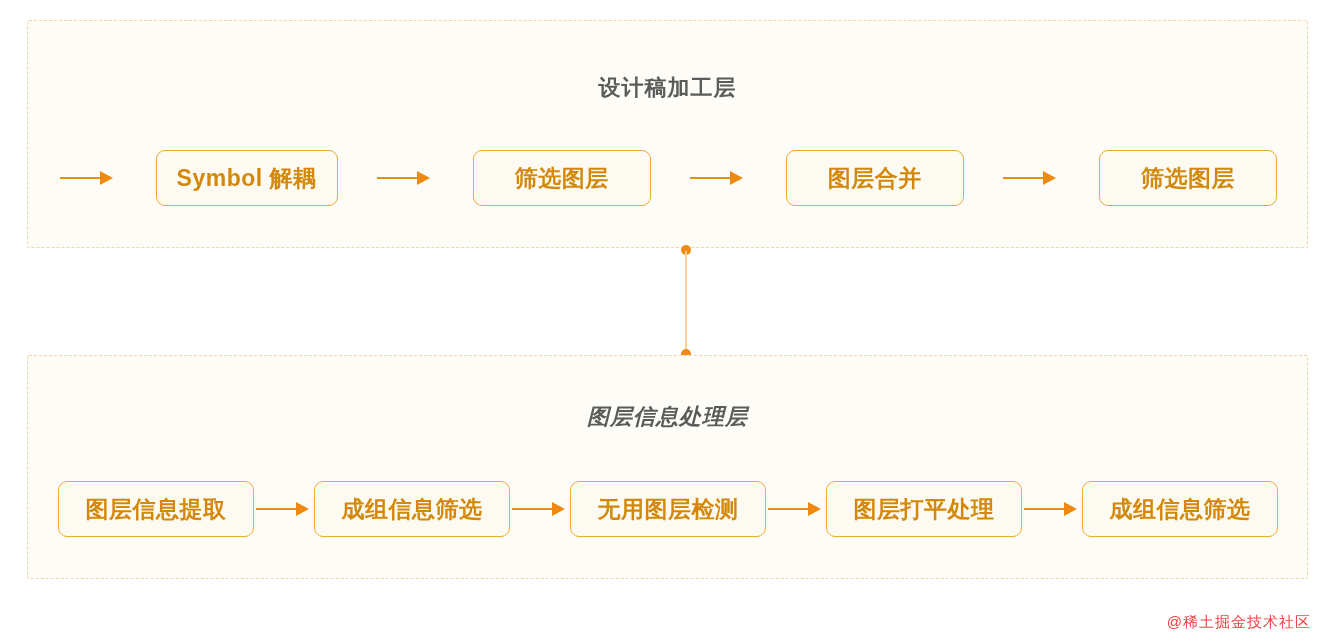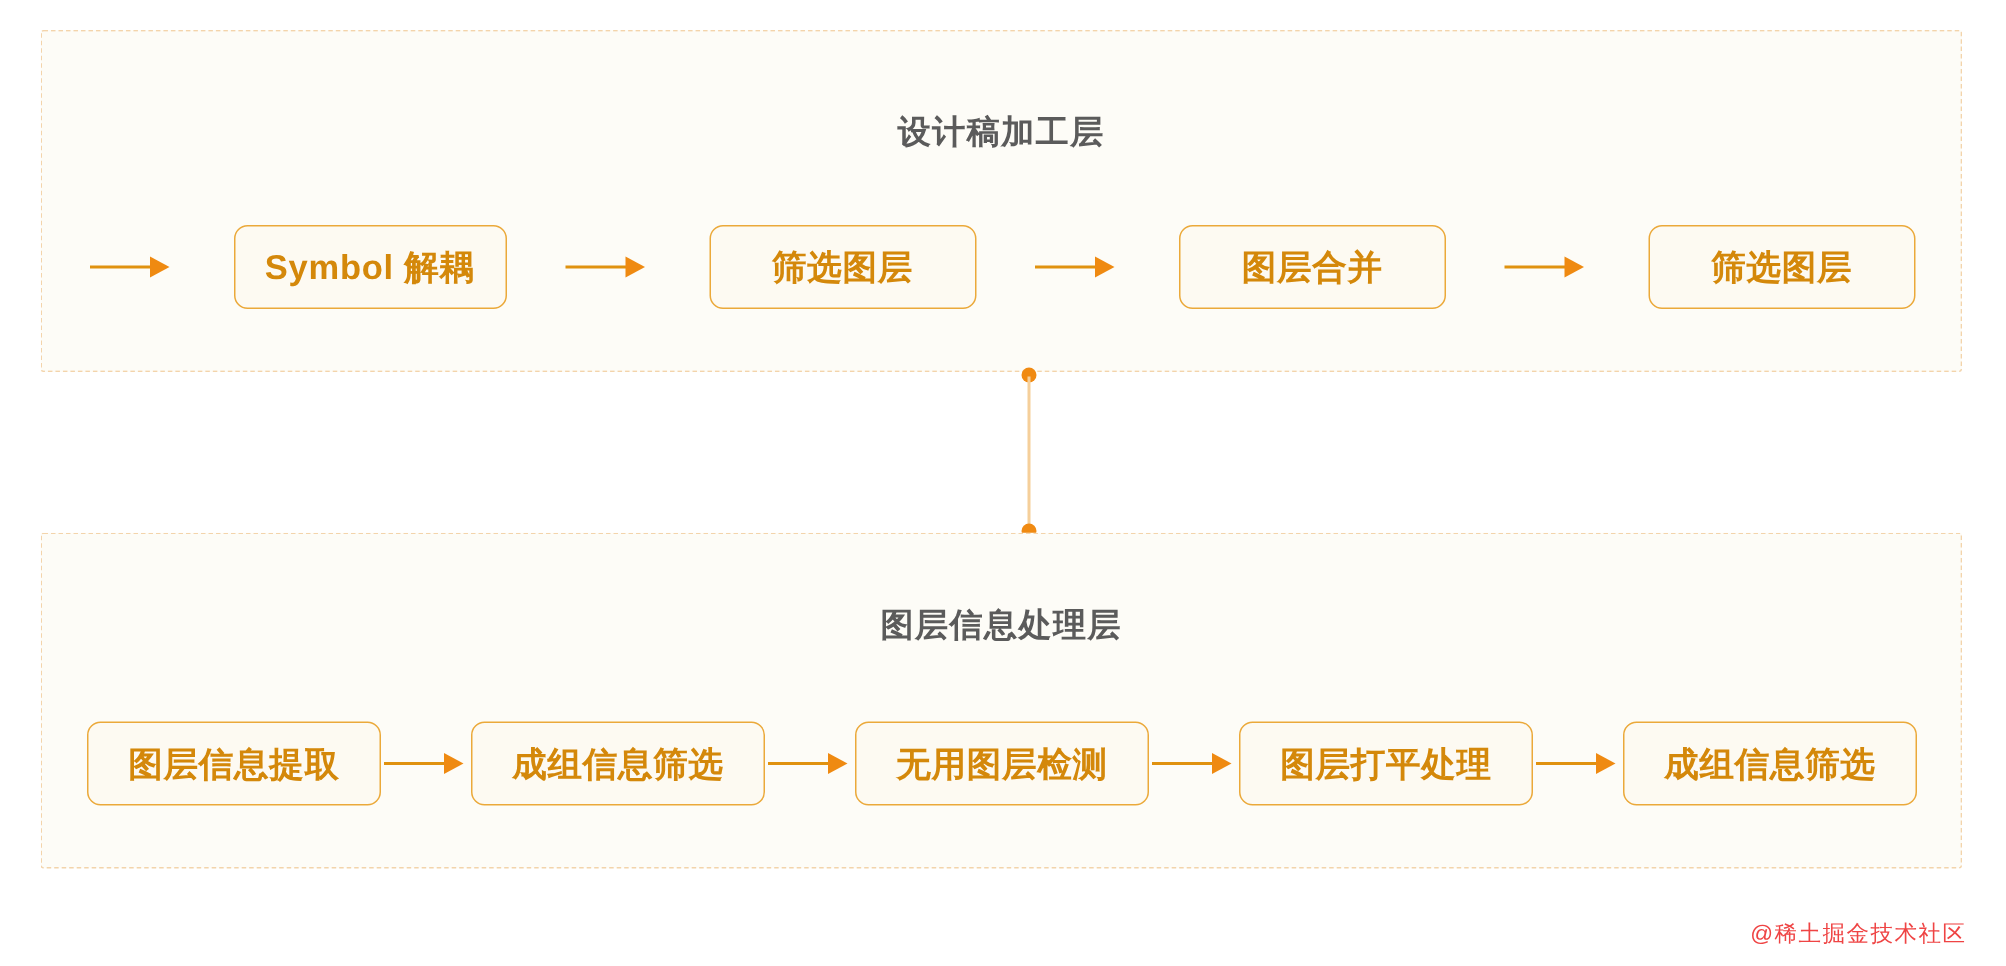--- a/index.html
+++ b/index.html
@@ -49,21 +49,21 @@
     left: 0;
     right: 0;
     text-align: center;
     font-size: 22px;
     font-weight: 700;
     color: #5b5b5b;
     letter-spacing: 1px;
     white-space: nowrap;
   }
   #section-1 .section-title { top: 52px; }
-  #section-2 .section-title { top: 46px; }
+  #section-2 .section-title { top: 46px; font-style: italic; }
 
   
   .flow-row {
     position: absolute;
     left: 30px;
     right: 30px;
     display: flex;
     align-items: center;
     justify-content: space-between;
   }

